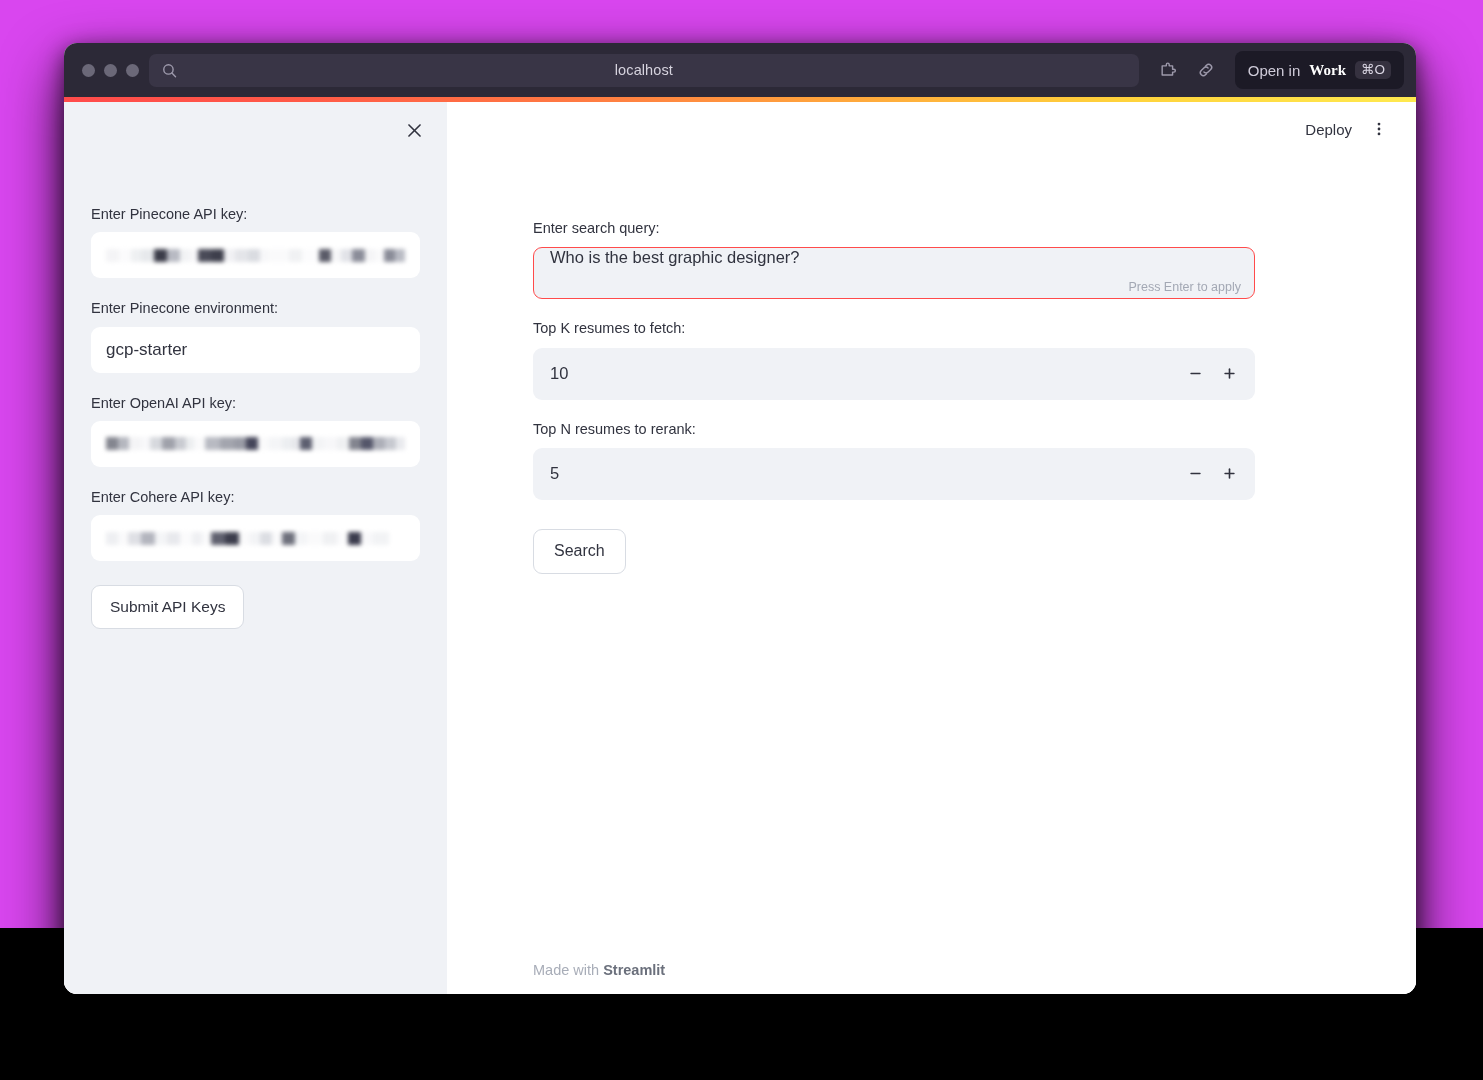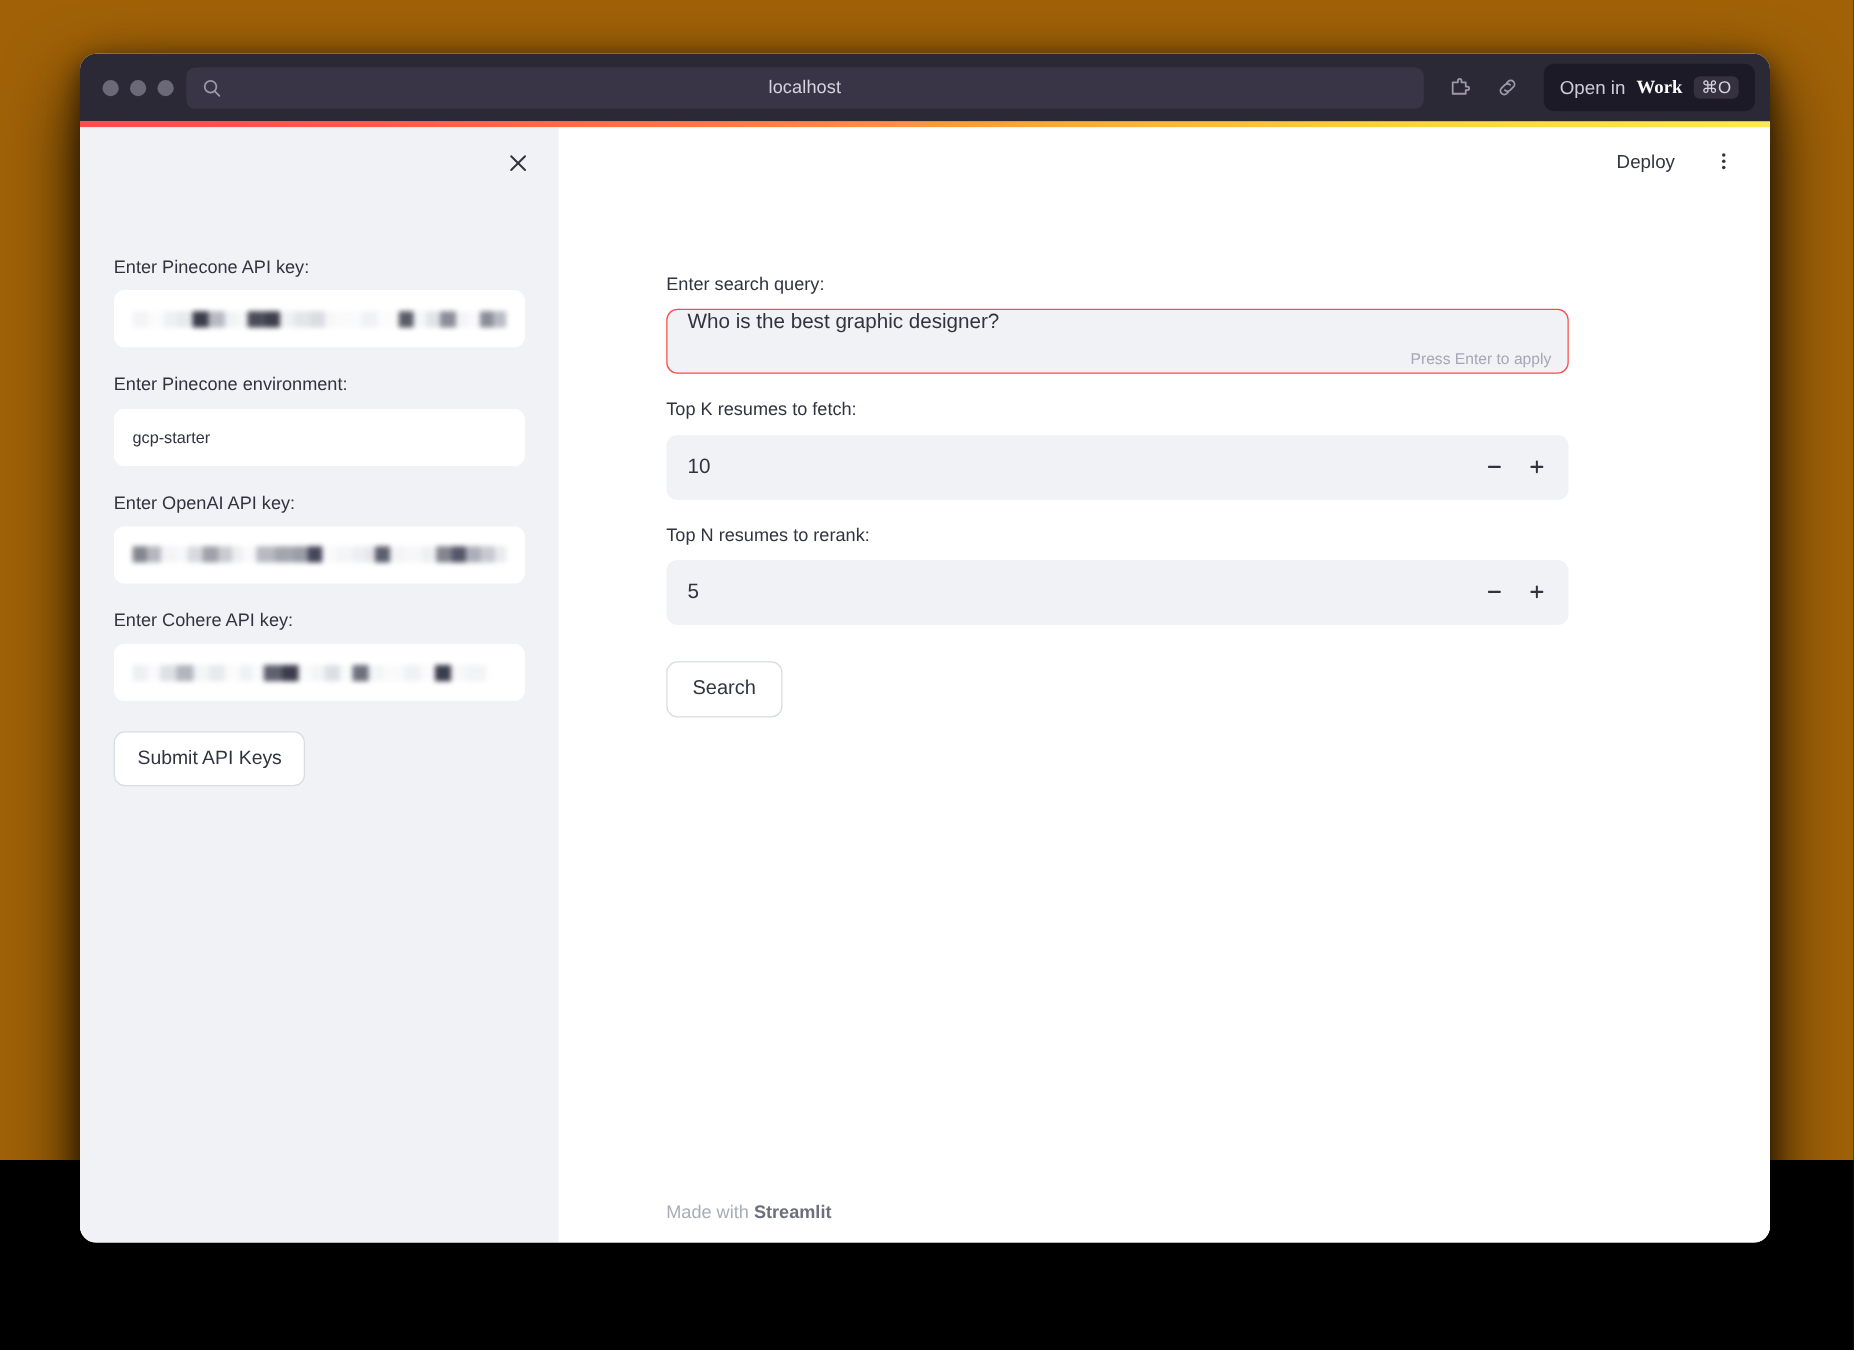--- a/index.html
+++ b/index.html
@@ -9,21 +9,21 @@
     height: 1080px;
     background: #000000;
     font-family: "Liberation Sans", sans-serif;
     overflow: hidden;
   }
 
   #screen {
     position: relative;
     width: 1483px;
     height: 928px;
-    background: #a16207;
+    background: #d946ef;
   }
 
   
   #browser-window {
     position: absolute;
     left: 64px;
     top: 43px;
     width: 1352px;
     height: 951px;
     border-radius: 13px;
@@ -163,21 +163,21 @@
     line-height: 1.4;
   }
   .text-input {
     height: 46px;
     background: #ffffff;
     border-radius: 9px;
     border: 1px solid transparent;
     display: flex;
     align-items: center;
     padding: 0 14px;
-    font-size: 13px;
+    font-size: 17px;
     color: #31333f;
     overflow: hidden;
   }
 
   
   .redacted {
     display: flex;
     align-items: center;
     gap: 0px;
     width: 100%;
@@ -210,21 +210,21 @@
     position: relative;
     background: #ffffff;
     overflow: hidden;
   }
   #main-topbar {
     position: absolute;
     top: 0; right: 0;
     height: 54px;
     display: flex;
     align-items: center;
-    gap: 12px;
+    gap: 0;
     padding-right: 20px;
   }
   #deploy-btn {
     font-size: 15px;
     color: #31333f;
     padding: 6px 10px;
     border-radius: 6px;
   }
   #main-menu-btn {
     width: 34px; height: 34px;

